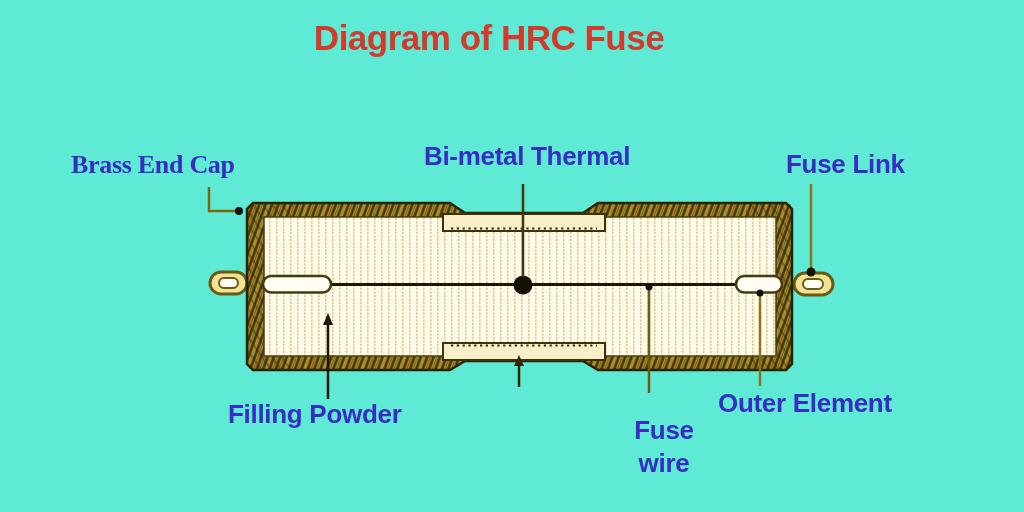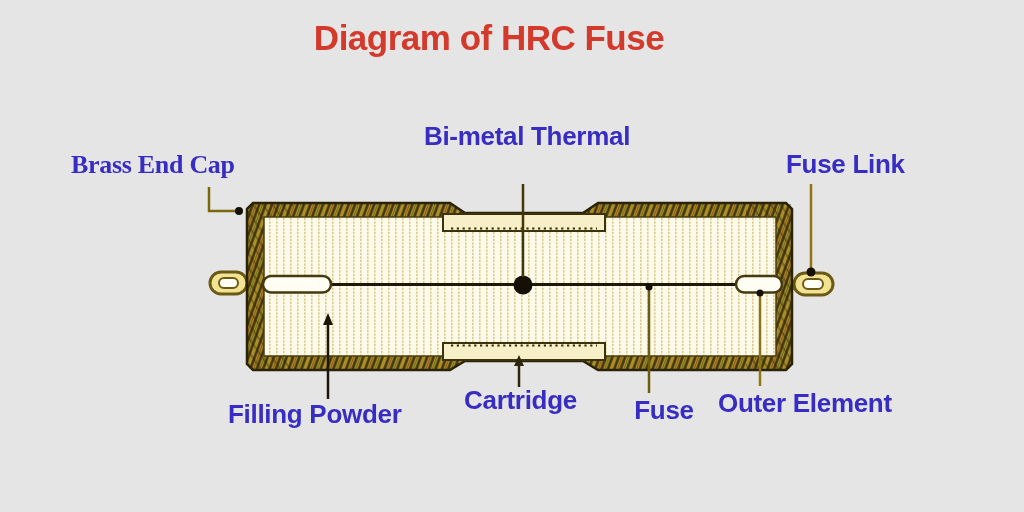--- a/index.html
+++ b/index.html
@@ -1,29 +1,29 @@
 <!DOCTYPE html>
 <html style="--title-red: #d43a2c; --label-blue: #382dc2; --band-olive: #ab8f2a; --hatch-dark: #3a2f0a; --outline-dark: #2b2308; --powder-cream: #fdfae9; --lug-yellow: #f1e294; --leader-olive: #7c670f; --wire-black: #1e1806;"><head>
 <meta charset="utf-8">
 <style>
   html,body{margin:0;padding:0;background:#ffffff;}
   .stage{
-    position:relative;width:1024px;height:512px;background:#e5e5e5;overflow:hidden;
+    position:relative;width:1024px;height:512px;background:#5eead4;overflow:hidden;
     font-family:"Liberation Sans", sans-serif;
   }
   .title{
     position:absolute;left:0;top:18px;width:978px;text-align:center;
     font-size:35px;font-weight:bold;letter-spacing:-0.5px;
     color:var(--title-red,#d43a2c);
   }
   .lbl{
     position:absolute;font-size:26px;font-weight:bold;letter-spacing:-0.3px;
     color:var(--label-blue,#382dc2);white-space:nowrap;
   }
-  .lbl.center{text-align:center;white-space:normal;}
+  .lbl.center{text-align:center;white-space:normal;margin-top:20px;}
   #lbl-brass{left:71px;top:150px;font-family:Liberation Serif, serif;}
   #lbl-bimetal{left:392px;top:120px;width:270px;line-height:32px;}
   #lbl-fuselink{left:786px;top:149px;}
   #lbl-fillpowder{left:228px;top:399px;}
   #lbl-cartridge{left:464px;top:385px;}
   #lbl-fusewire{left:627px;top:394px;width:74px;line-height:33px;text-align:center;}
   #lbl-outerelement{left:718px;top:388px;}
   svg{position:absolute;left:0;top:0;}
 </style>
 </head>
@@ -119,21 +119,21 @@
   <div class="lbl" id="lbl-brass">Brass End Cap</div>
 
   <div class="lbl center" id="lbl-bimetal">
     <div>Bi-metal Thermal</div>
   </div>
 
   <div class="lbl" id="lbl-fillpowder">Filling Powder</div>
 
   <div class="lbl" id="lbl-fuselink">Fuse Link</div>
 
-  <div class="lbl" id="lbl-cartridge">Cartridge</div>
 
   <div class="lbl center" id="lbl-fusewire">
     <div>Fuse</div>
+    <div>wire</div>
   </div>
 
   <div class="lbl" id="lbl-outerelement">Outer Element</div>
 
 </div>
 
 </body></html>

